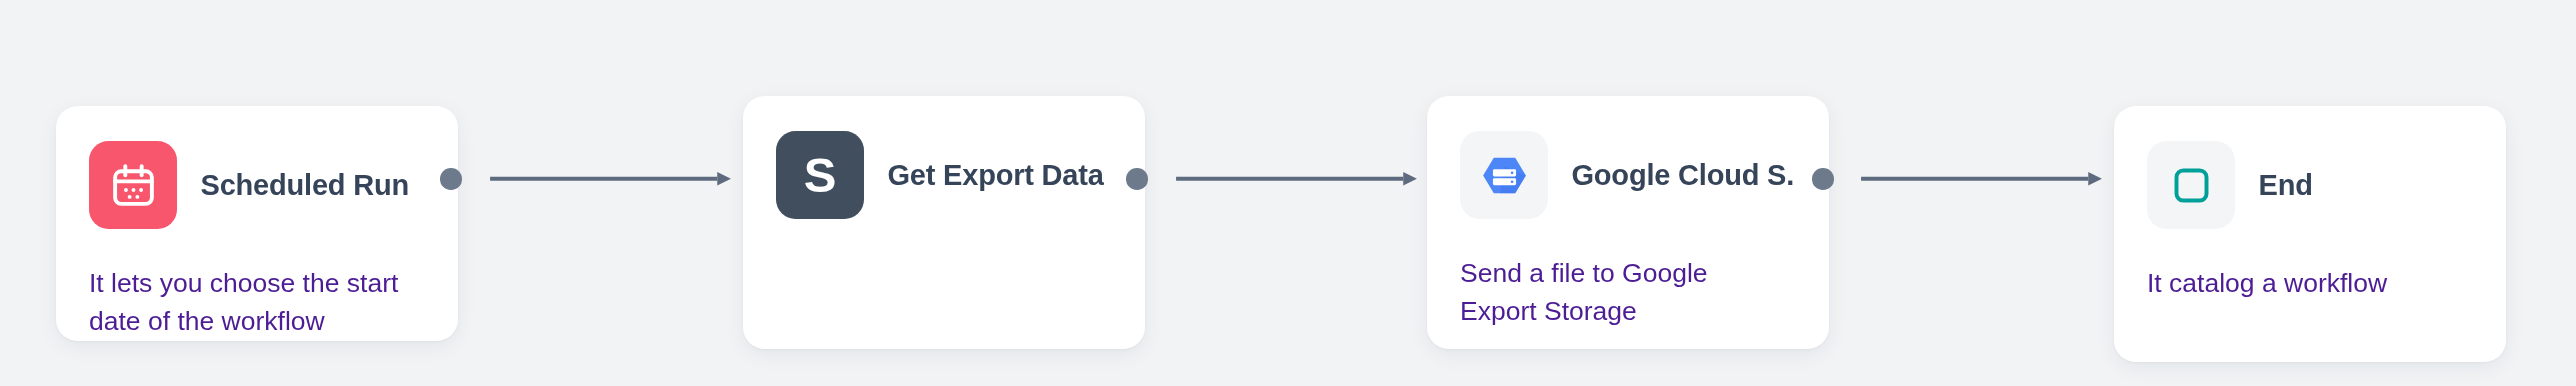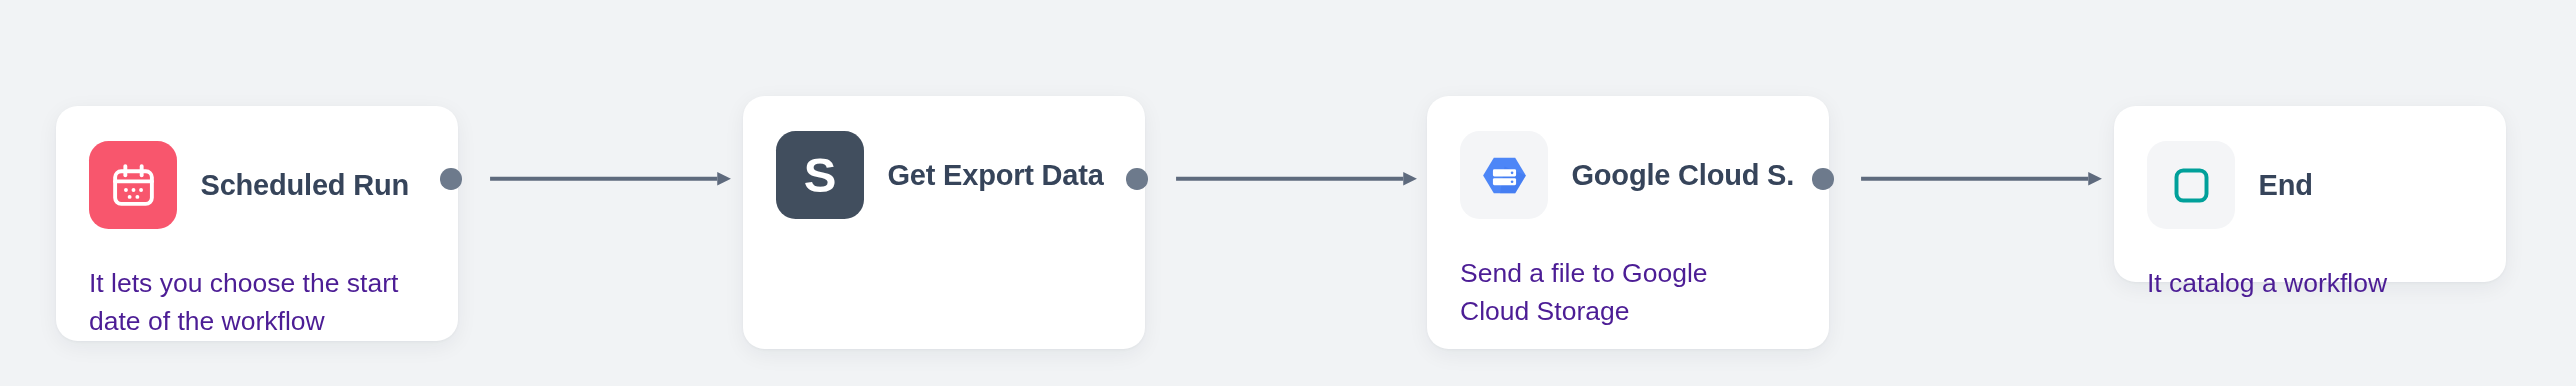--- a/index.html
+++ b/index.html
@@ -94,21 +94,21 @@
   
   .arrow {
     position: absolute;
     height: 23.5px;
   }
 
   
   #node-1 { left: 56px;   top: 106px; width: 402px; height: 235px; }
   #node-2 { left: 743px;  top: 96px;  width: 402px; height: 253px; }
   #node-3 { left: 1427px; top: 96px;  width: 402px; height: 253px; }
-  #node-4 { left: 2114px; top: 106px; width: 392px; height: 176px; }
+  #node-4 { left: 2114px; top: 106px; width: 392px; height: 256px; }
 
   #dot-1 { left: 440px;  top: 168px; }
   #dot-2 { left: 1126px; top: 168px; }
   #dot-3 { left: 1812px; top: 168px; }
 
   #arrow-1 { left: 490px;  top: 167px; width: 241px; }
   #arrow-2 { left: 1176px; top: 167px; width: 241px; }
   #arrow-3 { left: 1861px; top: 167px; width: 241px; }
 </style>
 </head>
@@ -152,21 +152,21 @@
           <polygon points="20,12 44,12 56,32 44,52 20,52 8,32" fill="#4d86f7"></polygon>
           <polygon points="32,22 56,32 44,52 27,52" fill="#3f78ef" opacity="0.55"></polygon>
           <rect x="19" y="25" width="26" height="8" rx="1.6" fill="#ffffff"></rect>
           <rect x="19" y="35" width="26" height="8" rx="1.6" fill="#ffffff"></rect>
           <circle cx="40.5" cy="29" r="1.5" fill="#4d86f7"></circle>
           <circle cx="40.5" cy="39" r="1.5" fill="#4d86f7"></circle>
         </svg>
       </div>
       <div class="node-title">Google Cloud S...</div>
     </div>
-    <div class="node-desc">Send a file to Google Cloud Storage</div>
+    <div class="node-desc">Send a file to Google Export Storage</div>
   </div>
 
   <div class="node" id="node-4">
     <div class="node-head">
       <div class="node-icon icon-tile">
         <svg width="45" height="45" viewBox="0 0 24 24" fill="none" stroke="#00a09a" stroke-width="2.1">
           <rect x="4" y="4" width="16" height="16" rx="3.6"></rect>
         </svg>
       </div>
       <div class="node-title">End</div>

